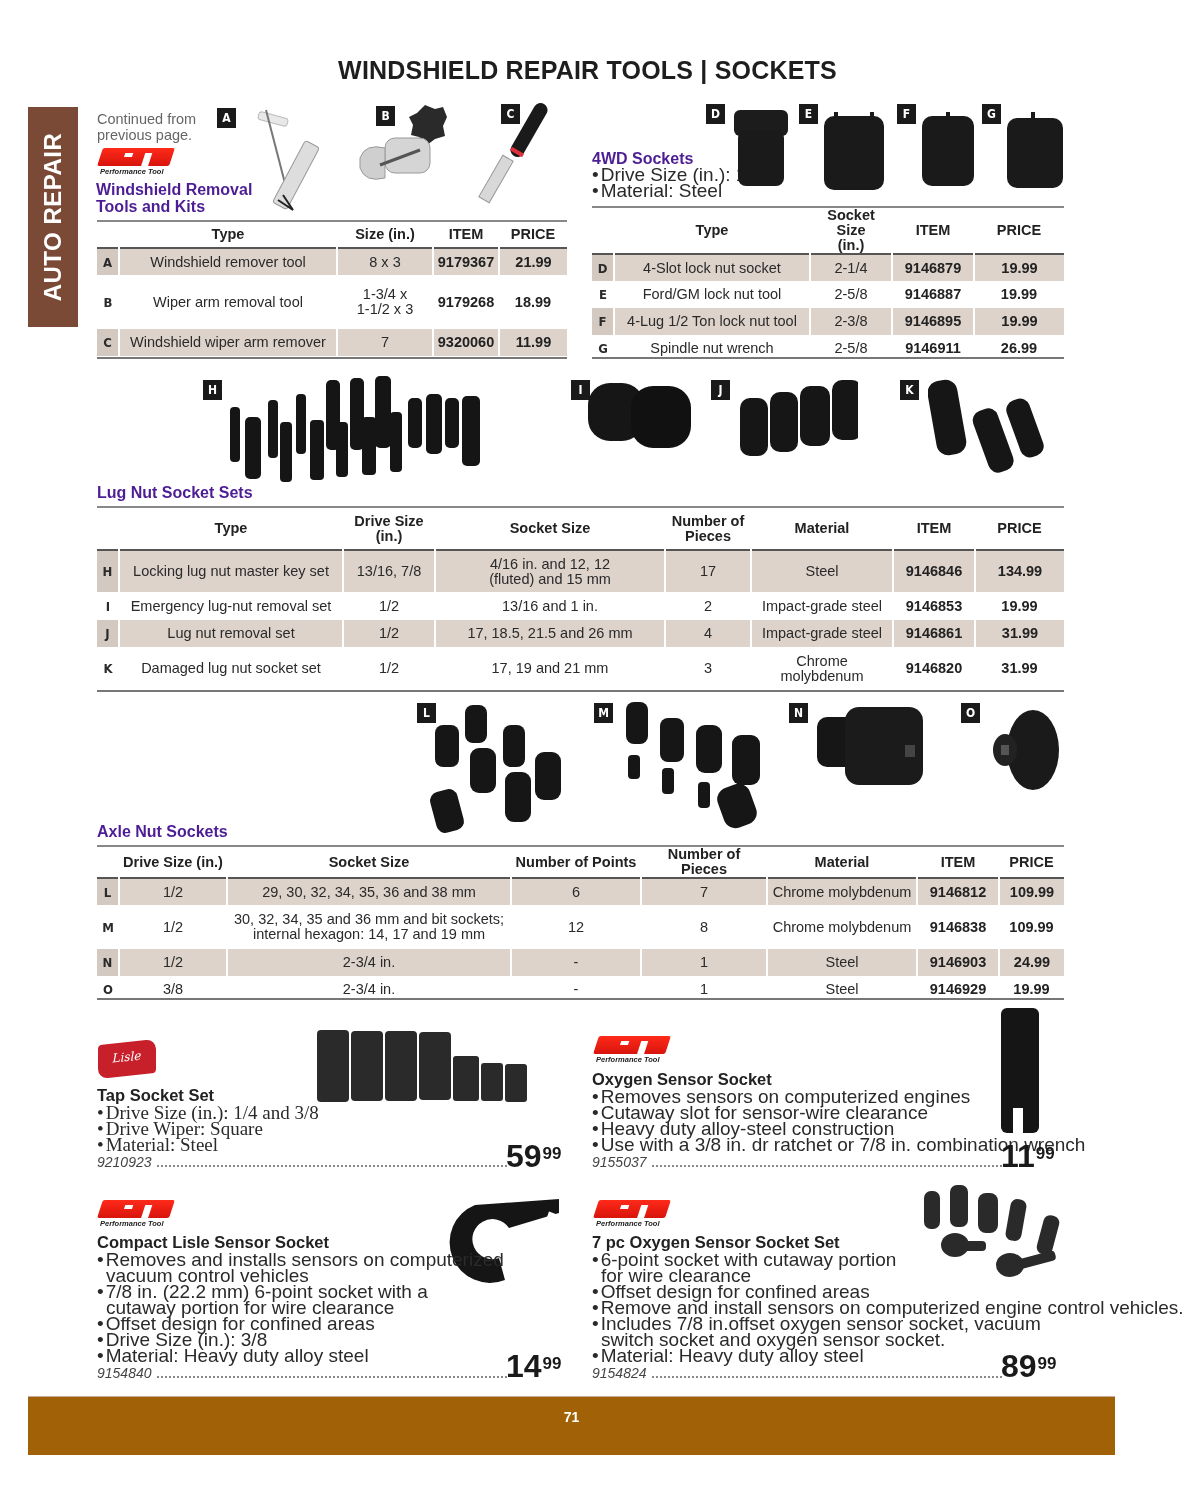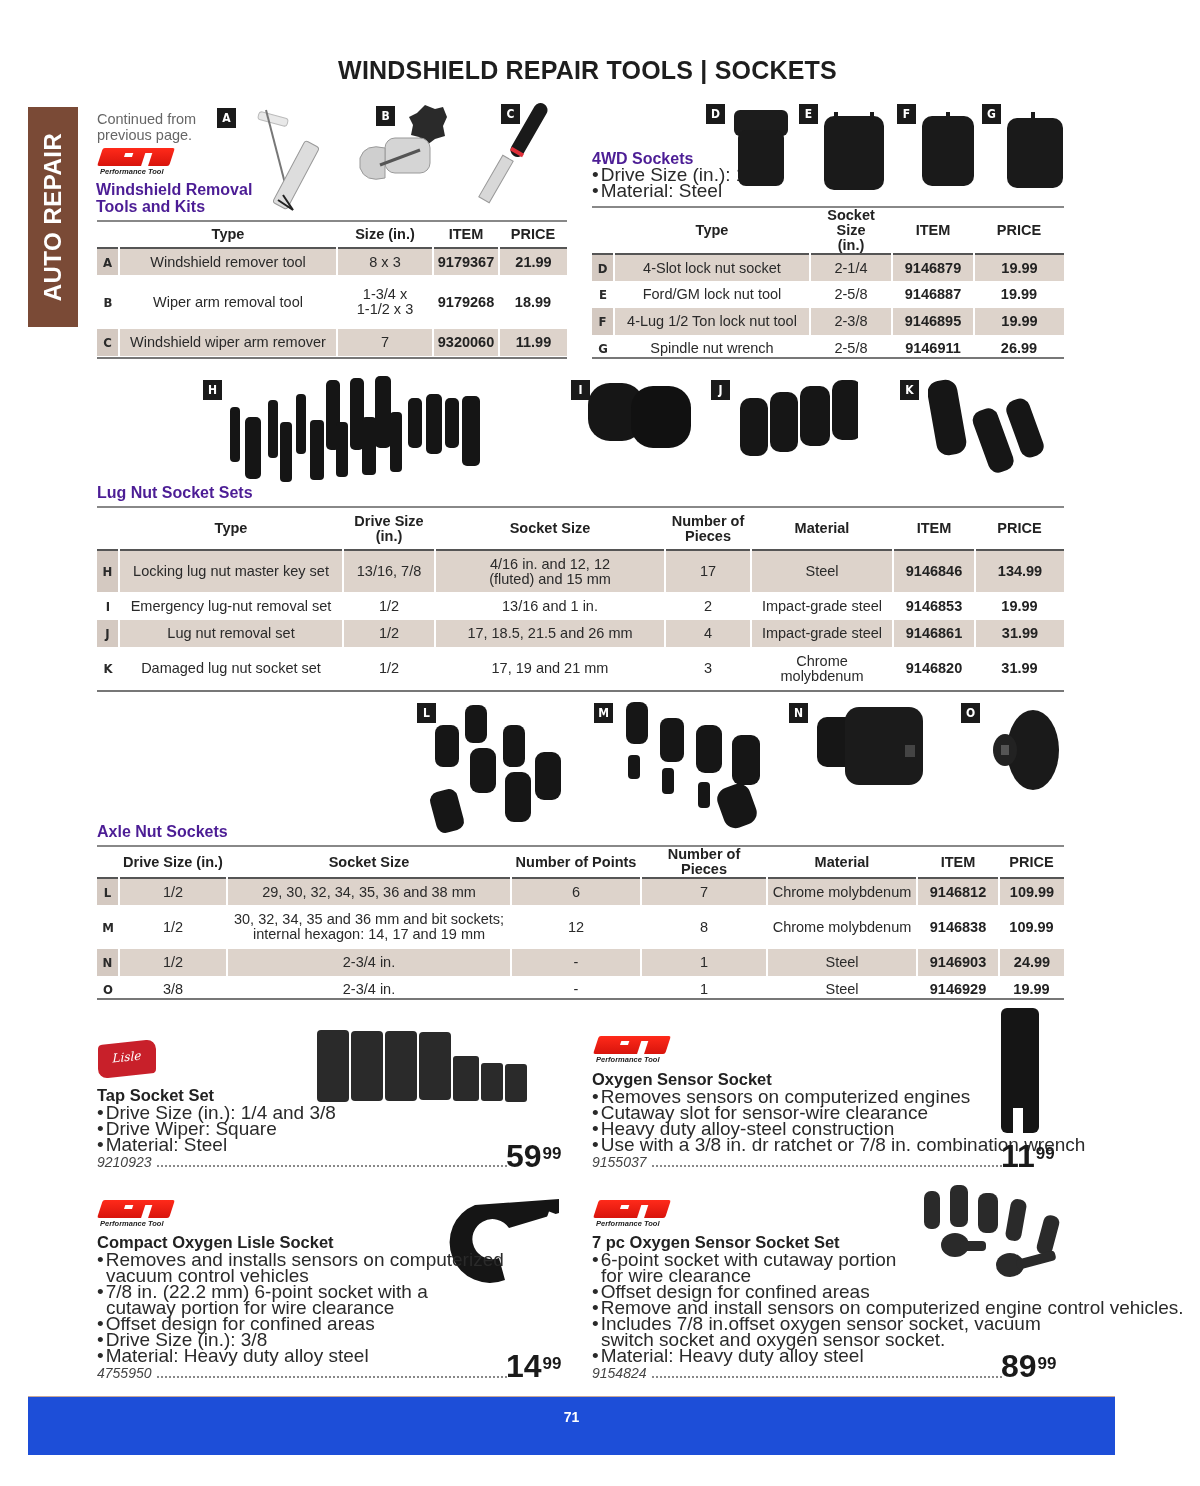--- a/index.html
+++ b/index.html
@@ -28,21 +28,21 @@
   table tbody tr.shade td:first-child { border-left: none; background: #d4c9c1; }
   table tbody td.letter { font-weight: bold; font-family: "DejaVu Sans Condensed","DejaVu Sans", sans-serif; font-size: 13px; width: 22px; }
   table tbody td.item, table tbody td.price { font-weight: bold; color: #222; }
   .tbl-top { position: absolute; height: 2px; background: #888; }
   .tbl-bottom { position: absolute; height: 2px; background: #777; }
   .promo-title { position: absolute; font-size: 16.5px; font-weight: bold; color: #222; }
   .promo-item { position: absolute; font-size: 14px; font-style: italic; color: #444; }
   .dots { position: absolute; height: 2px; border-bottom: 2px dotted #888; }
   .price-big { position: absolute; font-size: 32px; font-weight: bold; color: #1a1a1a; line-height: 32px; }
   .price-big sup { font-size: 17px; vertical-align: top; position: relative; top: -2px; margin-left: 1px; }
-  .footer-bar { position: absolute; left: 28px; top: 1396px; width: 1087px; height: 59px; background: #1d4ed8; border-top: 1px solid #c8a898; }
+  .footer-bar { position: absolute; left: 28px; top: 1396px; width: 1087px; height: 59px; background: #a16207; border-top: 1px solid #c8a898; }
   .footer-bar span { position: absolute; left: 0; width: 100%; top: 12px; text-align: center; color: #fff; font-size: 14px; font-weight: bold; }
   .lisle { position: absolute; left: 98px; top: 1042px; width: 58px; height: 34px; background: #c8202a; transform: skewY(-6deg); border-radius: 4px 10px 4px 10px; }
   .lisle span { position: absolute; left: 0; top: 8px; width: 100%; text-align: center; color: #fff; font-size: 12px; font-style: italic; font-family: "DejaVu Serif", serif; }
 </style>
 </head>
 <body>
 
 <div class="page-title">WINDSHIELD REPAIR TOOLS | SOCKETS</div>
 <div class="side-tab">
     <span>AUTO REPAIR</span>
@@ -424,21 +424,21 @@
       <rect x="2" y="2" width="32" height="72" rx="4"></rect>
       <rect x="36" y="3" width="32" height="70" rx="4"></rect>
       <rect x="70" y="3" width="32" height="70" rx="4"></rect>
       <rect x="104" y="4" width="32" height="68" rx="4"></rect>
       <rect x="138" y="28" width="26" height="45" rx="3"></rect>
       <rect x="166" y="35" width="22" height="38" rx="3"></rect>
       <rect x="190" y="36" width="22" height="38" rx="3"></rect>
     </g>
   </svg>
 <div class="promo-title" style="left:97px;top:1086px;">Tap Socket Set</div>
-<div class="bullets" style="left:97px;top:1105px;">
+<div class="bullets" style="left:97px;top:1105px;font-family:Liberation Serif, serif;">
   <div>Drive Size (in.): 1/4 and 3/8</div>
   <div>Drive Wiper: Square</div>
   <div>Material: Steel</div>
 </div>
 <div class="promo-item" style="left:97px;top:1154px;">9210923</div>
 <div class="dots" style="left:157px;top:1165px;width:350px;"></div>
 <div class="price-big" style="left:506px;top:1140px;"><span>59</span><sup>99</sup></div>
 
 <div class="pt-logo" style="left:596px;top:1036px;">
     <div class="mark"></div>
@@ -460,31 +460,31 @@
 <div class="price-big" style="left:1001px;top:1140px;"><span>11</span><sup>99</sup></div>
 
 <div class="pt-logo" style="left:100px;top:1200px;">
     <div class="mark"></div>
     <div class="sub">Performance Tool</div>
   </div>
 <svg class="prod-img" style="left:435px;top:1195px;" width="145" height="105">
     <path d="M40 10 a40 40 0 1 0 30 75 l-6 -22 a20 20 0 1 1 10 -30 l50 -15 l0 -14 z" fill="#151515"></path>
     <rect x="112" y="18" width="10" height="10" fill="#fff" transform="rotate(20 117 23)"></rect>
   </svg>
-<div class="promo-title" style="left:97px;top:1233px;">Compact Oxygen Lisle Socket</div>
+<div class="promo-title" style="left:97px;top:1233px;">Compact Lisle Sensor Socket</div>
 <div class="bullets" style="left:97px;top:1252px;">
   <div>Removes and installs sensors on computerized</div>
   <div class="cont">vacuum control vehicles</div>
   <div>7/8 in. (22.2 mm) 6-point socket with a</div>
   <div class="cont">cutaway portion for wire clearance</div>
   <div>Offset design for confined areas</div>
   <div>Drive Size (in.): 3/8</div>
   <div>Material: Heavy duty alloy steel</div>
 </div>
-<div class="promo-item" style="left:97px;top:1365px;">4755950</div>
+<div class="promo-item" style="left:97px;top:1365px;">9154840</div>
 <div class="dots" style="left:157px;top:1376px;width:350px;"></div>
 <div class="price-big" style="left:506px;top:1350px;"><span>14</span><sup>99</sup></div>
 
 <div class="pt-logo" style="left:596px;top:1200px;">
     <div class="mark"></div>
     <div class="sub">Performance Tool</div>
   </div>
 <svg class="prod-img" style="left:920px;top:1185px;" width="150" height="100">
     <g fill="#2a2a2a">
       <rect x="4" y="6" width="16" height="38" rx="7"></rect>

